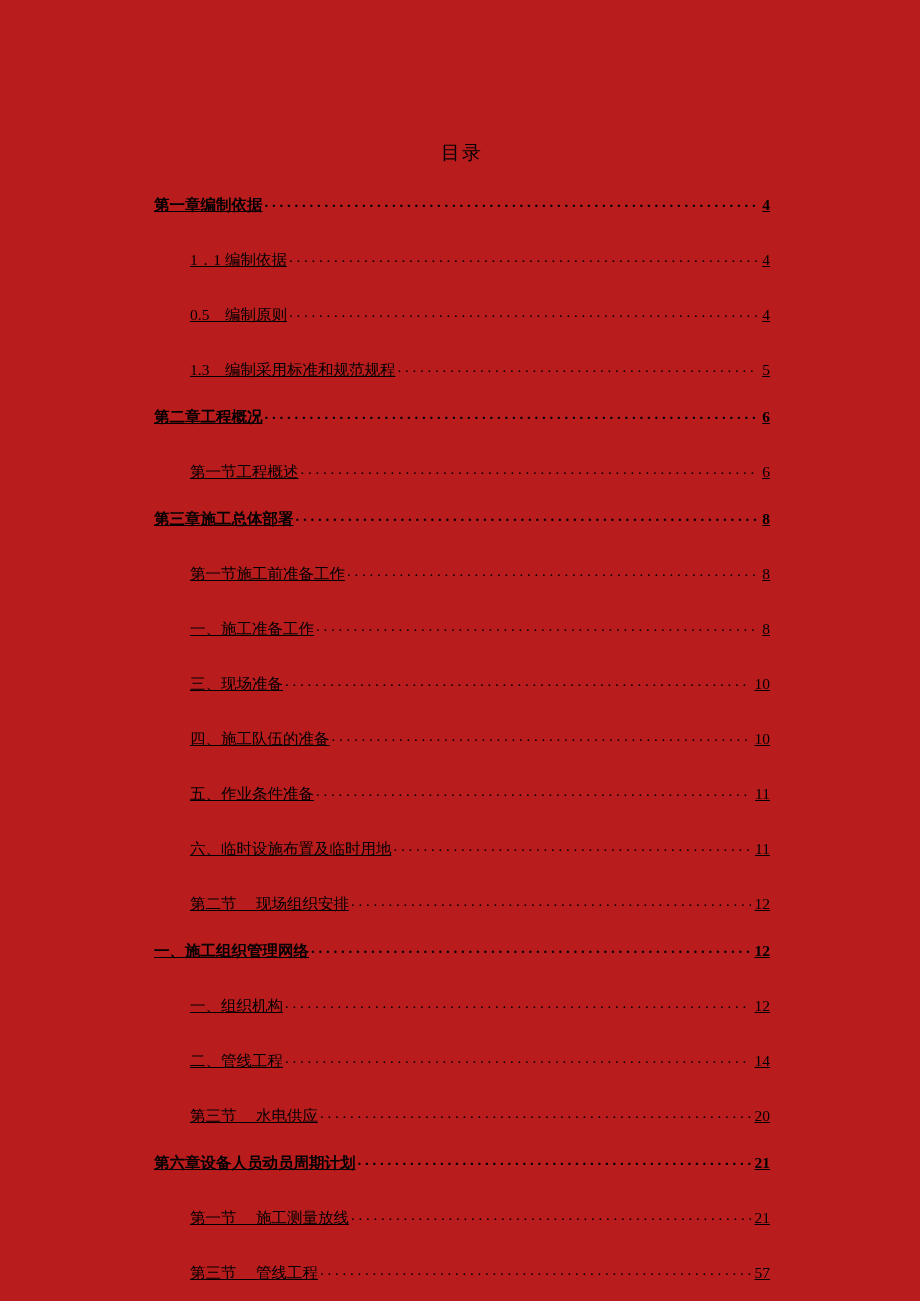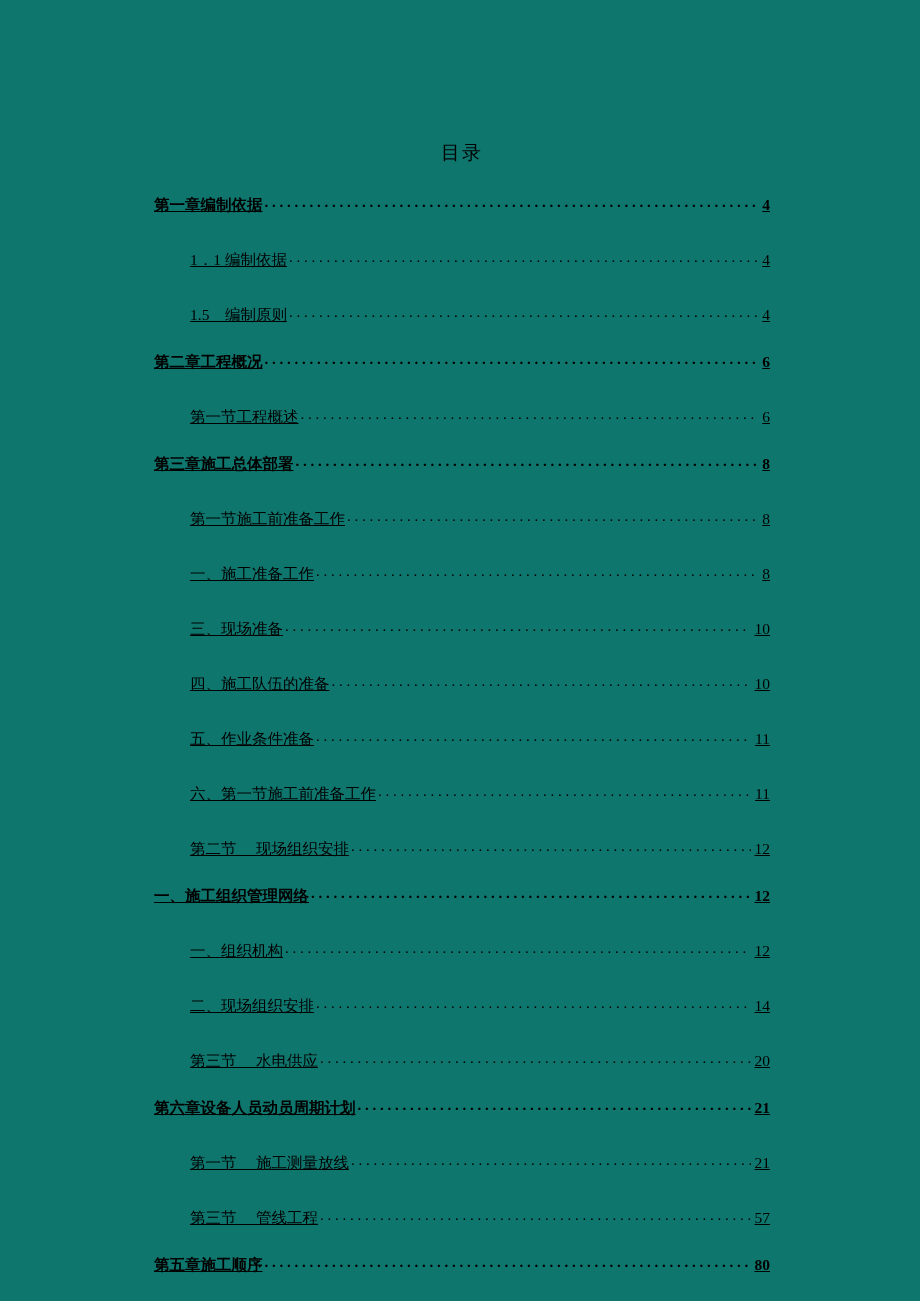--- a/index.html
+++ b/index.html
@@ -5,21 +5,21 @@
   body {
     margin: 0;
     background: #ffffff;
     font-family: "SimSun", "宋体", serif;
     color: #000000;
   }
   .page {
     width: 920px;
     height: 1301px;
     margin: 0 auto;
-    background: #0f766e;
+    background: #b91c1c;
     box-sizing: border-box;
     padding: 140px 150px 0 154px;
   }
   .heading {
     text-align: center;
     font-size: 19px;
     letter-spacing: 2px;
     margin-bottom: 28px;
   }
   .toc-list {
@@ -74,23 +74,28 @@
         <span class="toc-label">第一章编制依据</span>
         <span class="toc-leader"></span>
         <span class="toc-page">4</span>
       </div>
       <div class="toc-row indent-1">
         <span class="toc-label">1．1 编制依据</span>
         <span class="toc-leader"></span>
         <span class="toc-page">4</span>
       </div>
       <div class="toc-row indent-1">
-        <span class="toc-label">1.5　编制原则</span>
+        <span class="toc-label">0.5　编制原则</span>
         <span class="toc-leader"></span>
         <span class="toc-page">4</span>
+      </div>
+      <div class="toc-row indent-1">
+        <span class="toc-label">1.3　编制采用标准和规范规程</span>
+        <span class="toc-leader"></span>
+        <span class="toc-page">5</span>
       </div>
       <div class="toc-row indent-0 bold">
         <span class="toc-label">第二章工程概况</span>
         <span class="toc-leader"></span>
         <span class="toc-page">6</span>
       </div>
       <div class="toc-row indent-1">
         <span class="toc-label">第一节工程概述</span>
         <span class="toc-leader"></span>
         <span class="toc-page">6</span>
@@ -119,41 +124,41 @@
         <span class="toc-label">四、施工队伍的准备</span>
         <span class="toc-leader"></span>
         <span class="toc-page">10</span>
       </div>
       <div class="toc-row indent-1">
         <span class="toc-label">五、作业条件准备</span>
         <span class="toc-leader"></span>
         <span class="toc-page">11</span>
       </div>
       <div class="toc-row indent-1">
-        <span class="toc-label">六、第一节施工前准备工作</span>
+        <span class="toc-label">六、临时设施布置及临时用地</span>
         <span class="toc-leader"></span>
         <span class="toc-page">11</span>
       </div>
       <div class="toc-row indent-1">
         <span class="toc-label">第二节　 现场组织安排</span>
         <span class="toc-leader"></span>
         <span class="toc-page">12</span>
       </div>
       <div class="toc-row indent-0 bold">
         <span class="toc-label">一、施工组织管理网络</span>
         <span class="toc-leader"></span>
         <span class="toc-page">12</span>
       </div>
       <div class="toc-row indent-1">
         <span class="toc-label">一、组织机构</span>
         <span class="toc-leader"></span>
         <span class="toc-page">12</span>
       </div>
       <div class="toc-row indent-1">
-        <span class="toc-label">二、现场组织安排</span>
+        <span class="toc-label">二、管线工程</span>
         <span class="toc-leader"></span>
         <span class="toc-page">14</span>
       </div>
       <div class="toc-row indent-1">
         <span class="toc-label">第三节　 水电供应</span>
         <span class="toc-leader"></span>
         <span class="toc-page">20</span>
       </div>
       <div class="toc-row indent-0 bold">
         <span class="toc-label">第六章设备人员动员周期计划</span>

